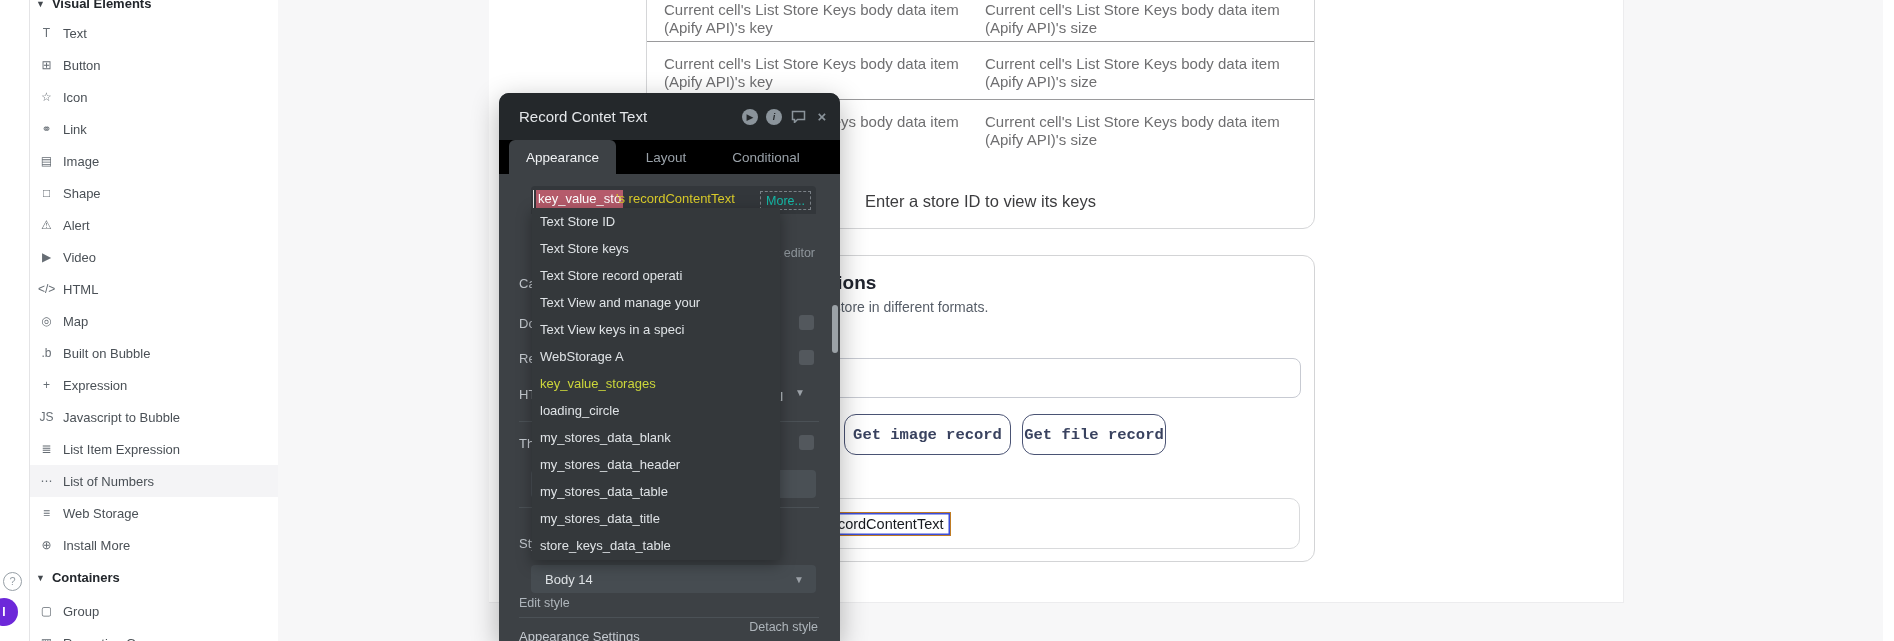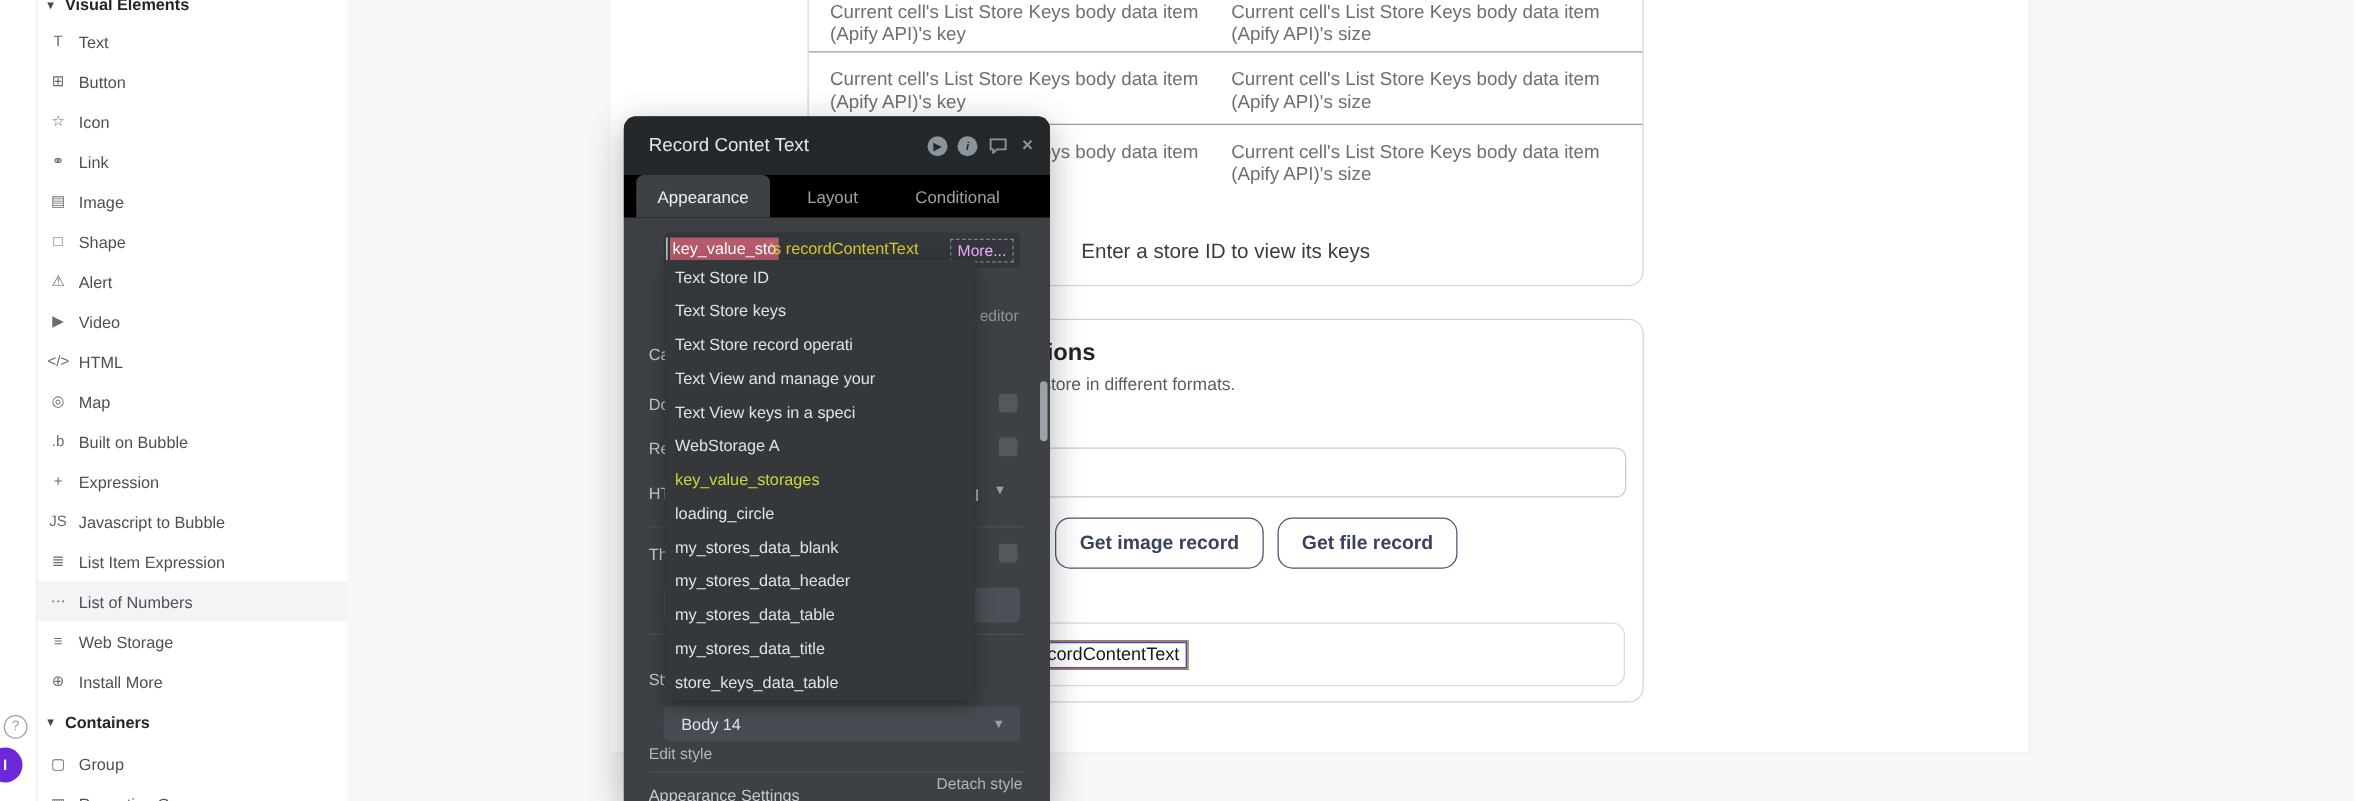--- a/index.html
+++ b/index.html
@@ -52,21 +52,21 @@
   #ops-card { position:absolute; left:368px; top:255px; width:669px; height:307px;
               background:#fff; border:1px solid #d3d4d6; border-radius:12px; }
   #ops-title { position:absolute; left:14px; top:16px; font-size:19px; font-weight:bold; color:#20242e; }
   #ops-sub { position:absolute; left:14px; top:43px; font-size:14px; color:#565d67; }
   #ops-reckey { position:absolute; left:14px; top:75px; font-size:13px; font-weight:bold; color:#1e2228; }
   #ops-input { position:absolute; left:14px; top:102px; width:640px; height:40px;
                border:1px solid #c7cad2; border-radius:8px; background:#fff;
                font-size:15.5px; color:#7d87a0; padding-left:22px; outline:none; }
   #ops-input::placeholder { color:#7d87a0; }
   .ops-btn { position:absolute; top:158px; height:41px; border:1px solid #4a5374;
-             border-radius:12px; background:#fff; font-family:Liberation Sans, sans-serif;
+             border-radius:12px; background:#fff; font-family:Liberation Mono, monospace;
              font-size:15.5px; font-weight:bold; color:#39425f; cursor:pointer; }
   #btn-text  { left:14px;  width:172px; }
   #btn-image { left:197px; width:167px; }
   #btn-file  { left:375px; width:144px; }
   #ops-rc-label { position:absolute; left:14px; top:219px; font-size:15px; color:#2a2f36; }
   #rc-box { position:absolute; left:12px; top:242px; width:641px; height:51px;
             border:1px solid #d9dadc; border-radius:10px; background:#fff; }
   #rc-badge { position:absolute; left:29px; top:237px; height:17px; background:#4b4fd9;
               color:#fff; font-size:10.5px; font-weight:bold; display:flex; align-items:center;
               gap:6px; padding:0 9px; z-index:3; }
@@ -98,21 +98,21 @@
 
   
   #composer { position:absolute; left:32px; top:93px; width:285px; height:28px;
               background:#33373b; border-radius:4px 4px 0 0; z-index:2;text-align:right; }
   #caret-bar { position:absolute; left:2px; top:4px; width:1px; height:18px; background:#e8e8e8; }
   #tok-sel { position:absolute; left:5px; top:4px; height:18px; background:#b55b6b; color:#fff;
              font-size:13px; line-height:18px; padding:0 2px; }
   #tok-expr { position:absolute; left:85px; top:4px; height:18px; color:#d9cb2a;
               font-size:13px; line-height:18px; white-space:nowrap; }
   #tok-more { position:absolute; right:5px; top:5px; height:19px; border:1px dashed #7a8086;
-              color:#f0abfc; font-size:12.5px; line-height:18px; padding:0 5px; }
+              color:#14b8a6; font-size:12.5px; line-height:18px; padding:0 5px; }
 
   
   .frag { position:absolute; left:20px; font-size:13px; color:#c5cad0; white-space:nowrap; z-index:1; }
   #frag-richtext { position:absolute; right:25px; top:153px; font-size:12.5px; color:#8f969c; z-index:1; }
   .pcheck { position:absolute; left:300px; width:15px; height:15px; background:#53585d;
             border-radius:3px; z-index:1; }
   #frag-htmltag-val { position:absolute; left:274px; top:296px; font-size:13px; color:#c5cad0; z-index:1; }
   #frag-htmltag-arrow { position:absolute; left:296px; top:294px; font-size:10px; color:#9aa0a6; z-index:1; }
   #hidden-btn { position:absolute; left:32px; top:377px; width:285px; height:28px;
                 background:#4a5055; border-radius:4px; z-index:1; }

